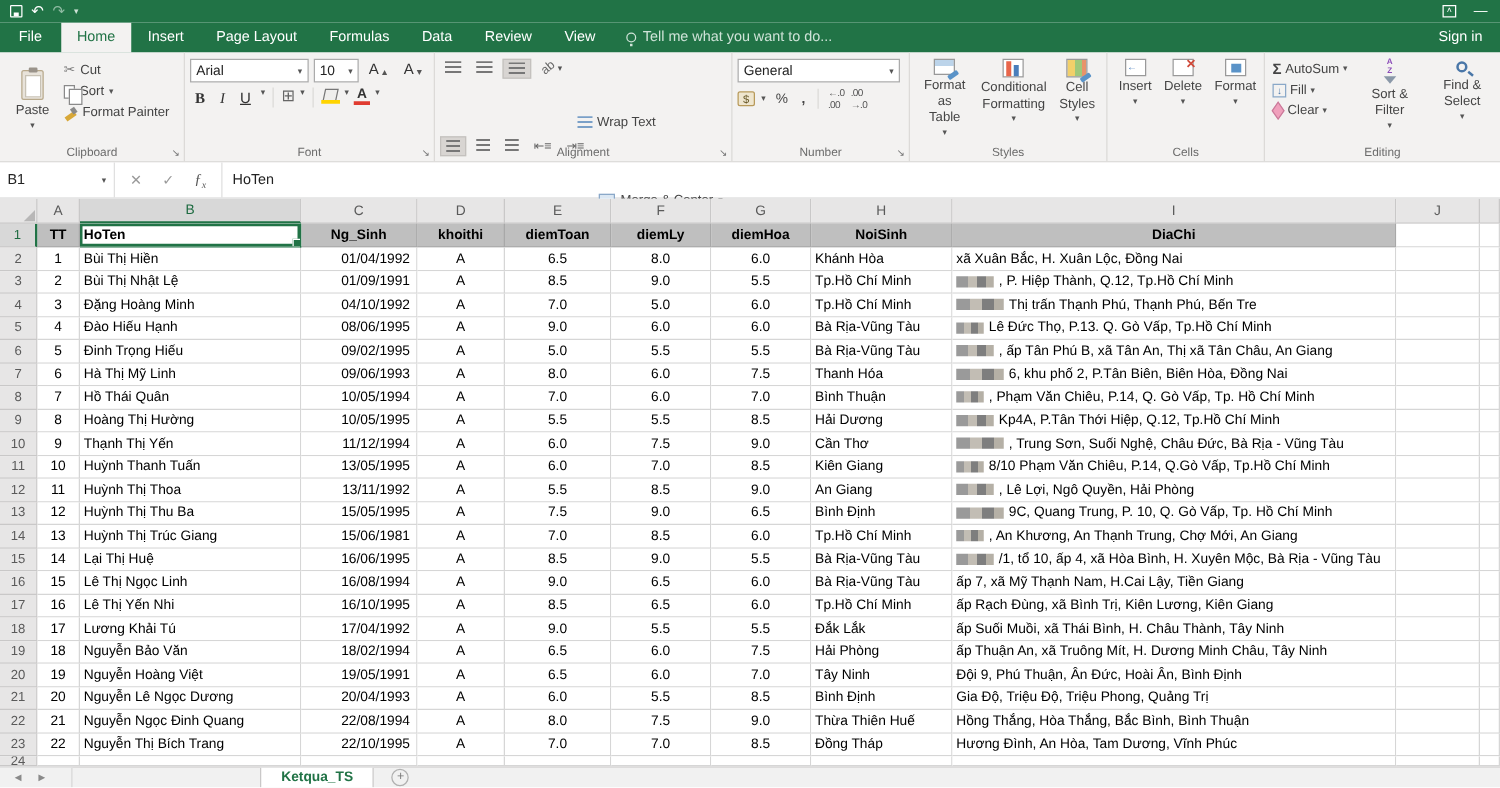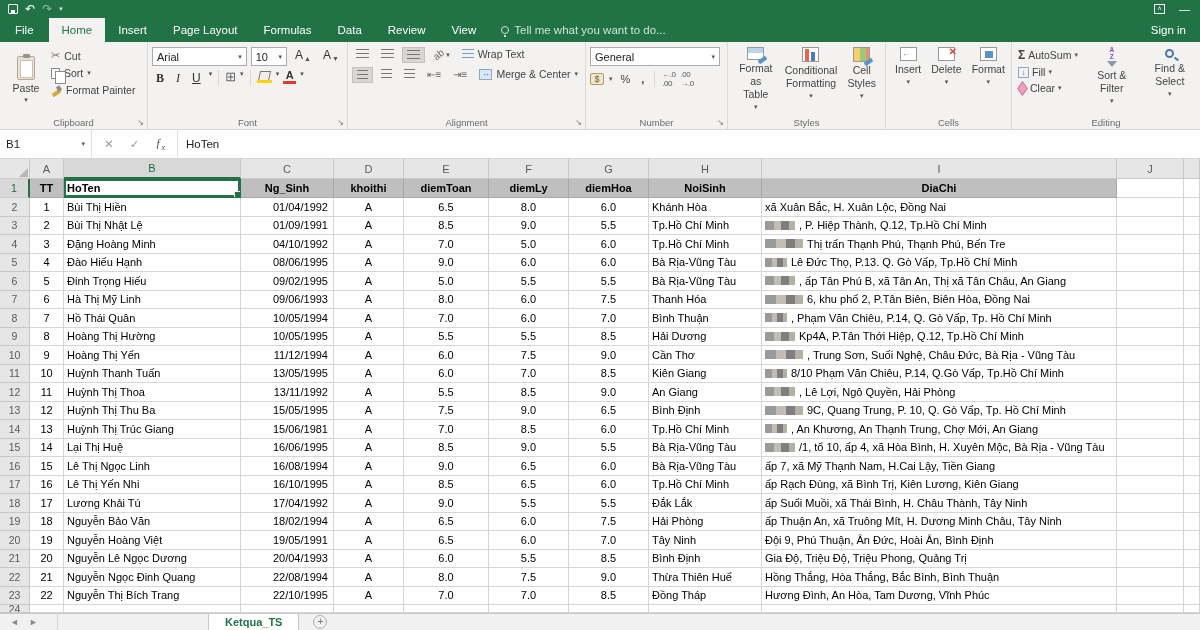--- a/index.html
+++ b/index.html
@@ -70,21 +70,21 @@
   .fontA { position:relative; width:13px; height:13px; font-size:11px; font-weight:bold; color:#333; text-align:center; line-height:11px; }
   .fontA::after { content:""; position:absolute; left:0; bottom:-1px; width:13px; height:3px; background:#e03c31; }
   .vsep { width:1px; height:16px; background:#dcdad8; margin:0 2px; }
 
   
   .bars { width:13px; height:10px; background:repeating-linear-gradient(#777 0 1.5px, transparent 1.5px 4px); }
   .bars.short { background:repeating-linear-gradient(#777 0 1.5px, transparent 1.5px 4px); width:11px; }
   .abtn { padding:2px 4px; display:flex; align-items:center; gap:2px; }
   .abtn.pressed { background:#d8d5d2; border:1px solid #c4c1be; }
   .orient { font-size:10px; color:#666; transform:rotate(-40deg); }
-  .lbl-btn { display:flex; align-items:center; gap:4px; padding:1px 4px; white-space:nowrap; }
+  .lbl-btn { display:flex; align-items:center; gap:4px; padding:1px 4px; white-space:nowrap;margin-top:44px; }
   .wrap-ic { width:12px; height:10px; background:repeating-linear-gradient(#7aa0c8 0 1.5px, transparent 1.5px 4px); position:relative; }
   .merge-ic { width:13px; height:11px; border:1px solid #8aa8c8; background:#dbe7f3; position:relative; }
   .merge-ic::after { content:"↔"; position:absolute; left:1.5px; top:-1px; font-size:8px; color:#4a77a8; }
   .indent-ic { font-size:10px; color:#666; }
 
   
   .num-grid { display:flex; flex-direction:column; gap:4px; padding-top:2px; width:132px; }
   .combo.numfmt { width:130px; }
   .nrow { display:flex; align-items:center; gap:5px; }
   .nbtn { font-size:11px; color:#444; padding:0 3px; display:flex; align-items:center; gap:1px; }
@@ -544,21 +544,21 @@
         <div class="gc c" style="width: 80px;">5.5</div>
         <div class="gc c" style="width: 80px;">8.5</div>
         <div class="gc l" style="width: 113px;">Hải Dương</div>
         <div class="gc l" style="width: 355px;"><span class="redact" style="width: 30px;"></span> Kp4A, P.Tân Thới Hiệp, Q.12, Tp.Hồ Chí Minh</div>
         <div class="gc" style="width: 67px;"></div>
         <div class="gc" style="width: 16px;"></div>
       </div>
       <div class="grow" style="height: 18.5px;">
         <div class="gc rownum" style="width: 30px;">10</div>
         <div class="gc c" style="width: 34px;">9</div>
-        <div class="gc l" style="width: 177px;">Hoàng Thị Yến</div>
+        <div class="gc l" style="width: 177px;">Thạnh Thị Yến</div>
         <div class="gc r" style="width: 93px;">11/12/1994</div>
         <div class="gc c" style="width: 70px;">A</div>
         <div class="gc c" style="width: 85px;">6.0</div>
         <div class="gc c" style="width: 80px;">7.5</div>
         <div class="gc c" style="width: 80px;">9.0</div>
         <div class="gc l" style="width: 113px;">Cần Thơ</div>
         <div class="gc l" style="width: 355px;"><span class="redact" style="width: 38px;"></span>, Trung Sơn, Suối Nghệ, Châu Đức, Bà Rịa - Vũng Tàu</div>
         <div class="gc" style="width: 67px;"></div>
         <div class="gc" style="width: 16px;"></div>
       </div>

